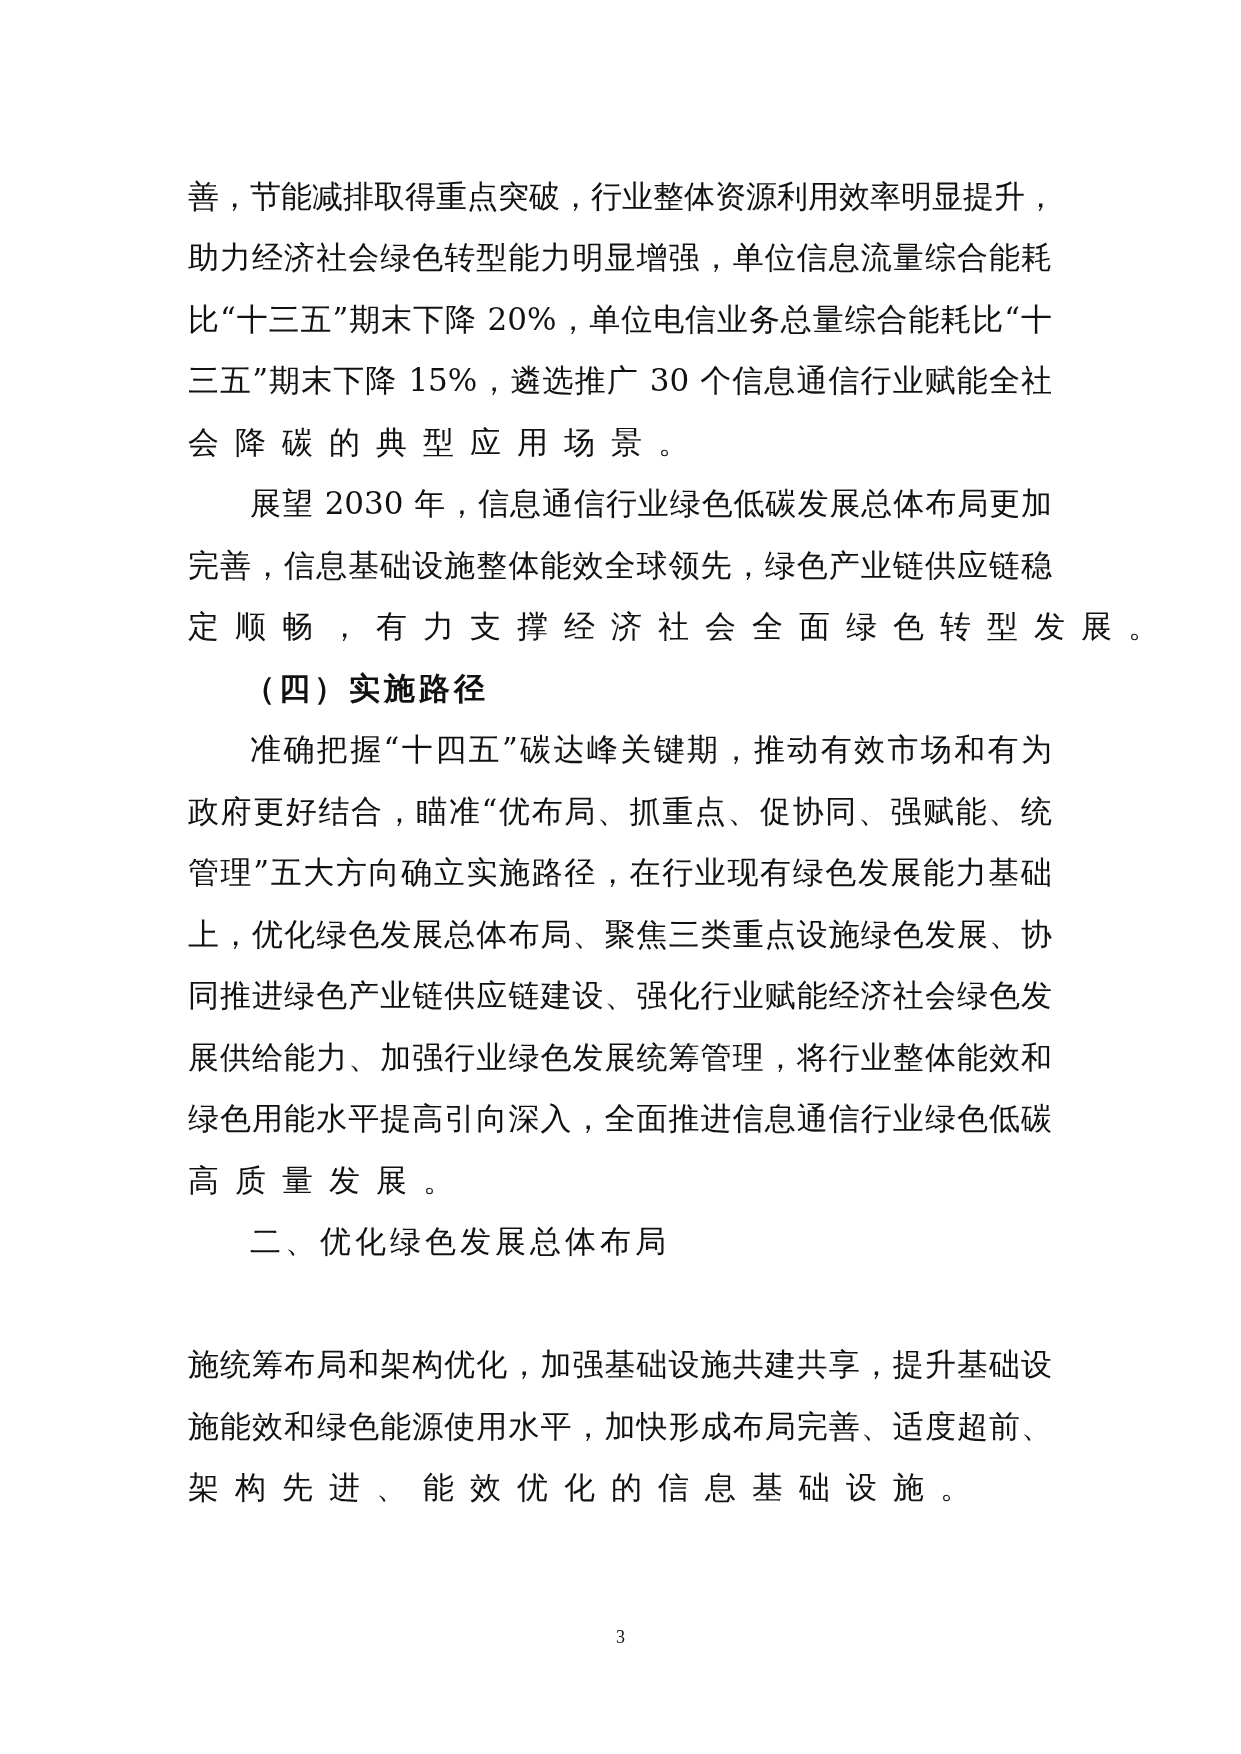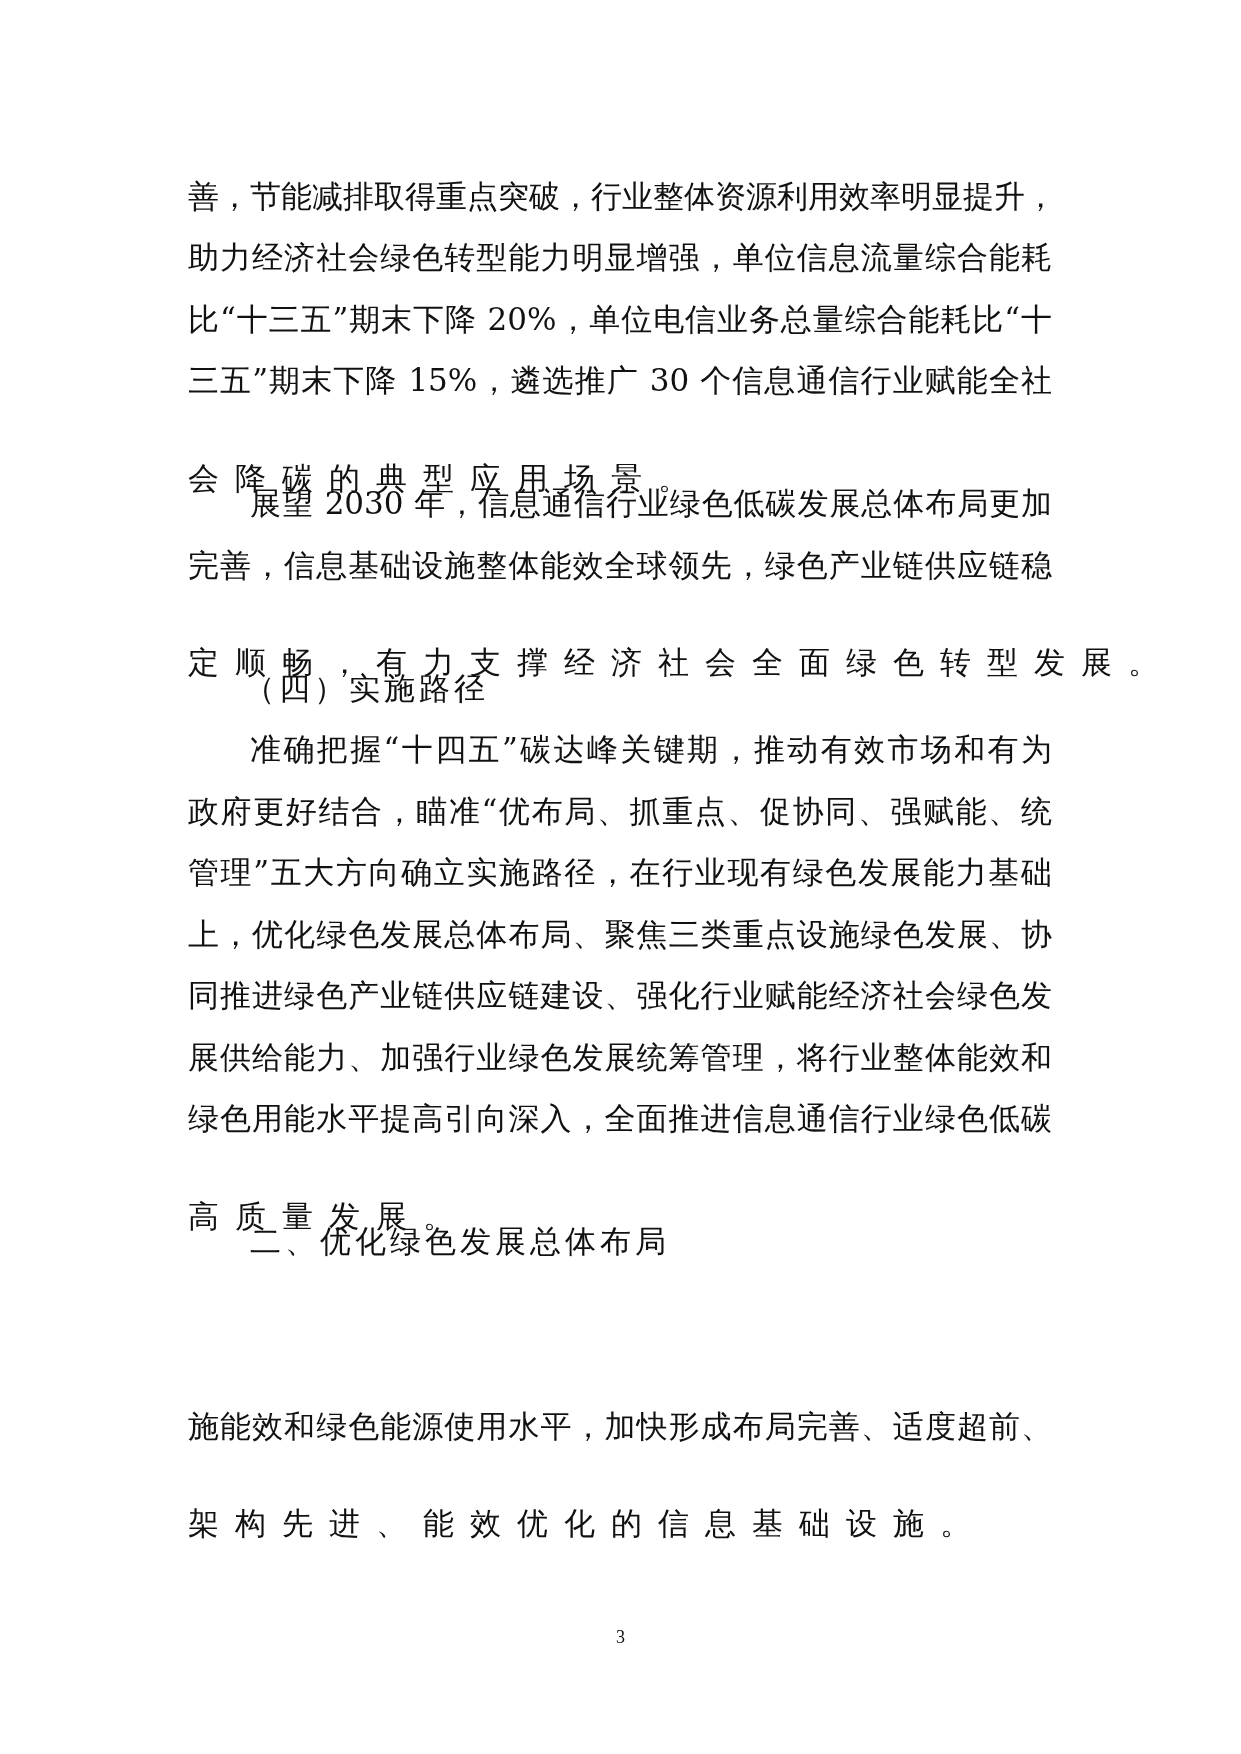--- a/index.html
+++ b/index.html
@@ -29,32 +29,31 @@
       font-size: 31px;
       line-height: 40px;
       white-space: nowrap;
       text-align: justify;
       text-align-last: justify;
       text-justify: inter-character;
     }
     .line.last {
       text-align-last: left;
       letter-spacing: 16px;
-      margin-top: 36px;
     }
     .line.indent {
       left: 250px;
       width: 802px;
     }
     .heading-sub {
       position: absolute;
       left: 244px;
       font-size: 31px;
       line-height: 40px;
-      font-weight: normal;
+      font-weight: bold;
       letter-spacing: 4px;
       white-space: nowrap;
       font-family: "DejaVu Serif", "Liberation Serif", serif;
     }
     .heading-main {
       position: absolute;
       left: 250px;
       font-size: 31px;
       line-height: 40px;
       letter-spacing: 4px;
@@ -93,17 +92,18 @@
   <div class="line" style="top:779px">政府更好结合，瞄准“优布局、抓重点、促协同、强赋能、统</div>
   <div class="line" style="top:840px">管理”五大方向确立实施路径，在行业现有绿色发展能力基础</div>
   <div class="line" style="top:902px">上，优化绿色发展总体布局、聚焦三类重点设施绿色发展、协</div>
   <div class="line" style="top:963px">同推进绿色产业链供应链建设、强化行业赋能经济社会绿色发</div>
   <div class="line" style="top:1025px">展供给能力、加强行业绿色发展统筹管理，将行业整体能效和</div>
   <div class="line" style="top:1086px">绿色用能水平提高引向深入，全面推进信息通信行业绿色低碳</div>
   <div class="line last" style="top:1148px">高质量发展。</div>
 
   <div class="heading-main" style="top:1209px">二、优化绿色发展总体布局</div>
 
+  <div class="line" style="top:1332px">施统筹布局和架构优化，加强基础设施共建共享，提升基础设</div>
   <div class="line" style="top:1394px">施能效和绿色能源使用水平，加快形成布局完善、适度超前、</div>
   <div class="line last" style="top:1455px">架构先进、能效优化的信息基础设施。</div>
 
   <div class="page-number">3</div>
 </div>
 
 </body></html>

